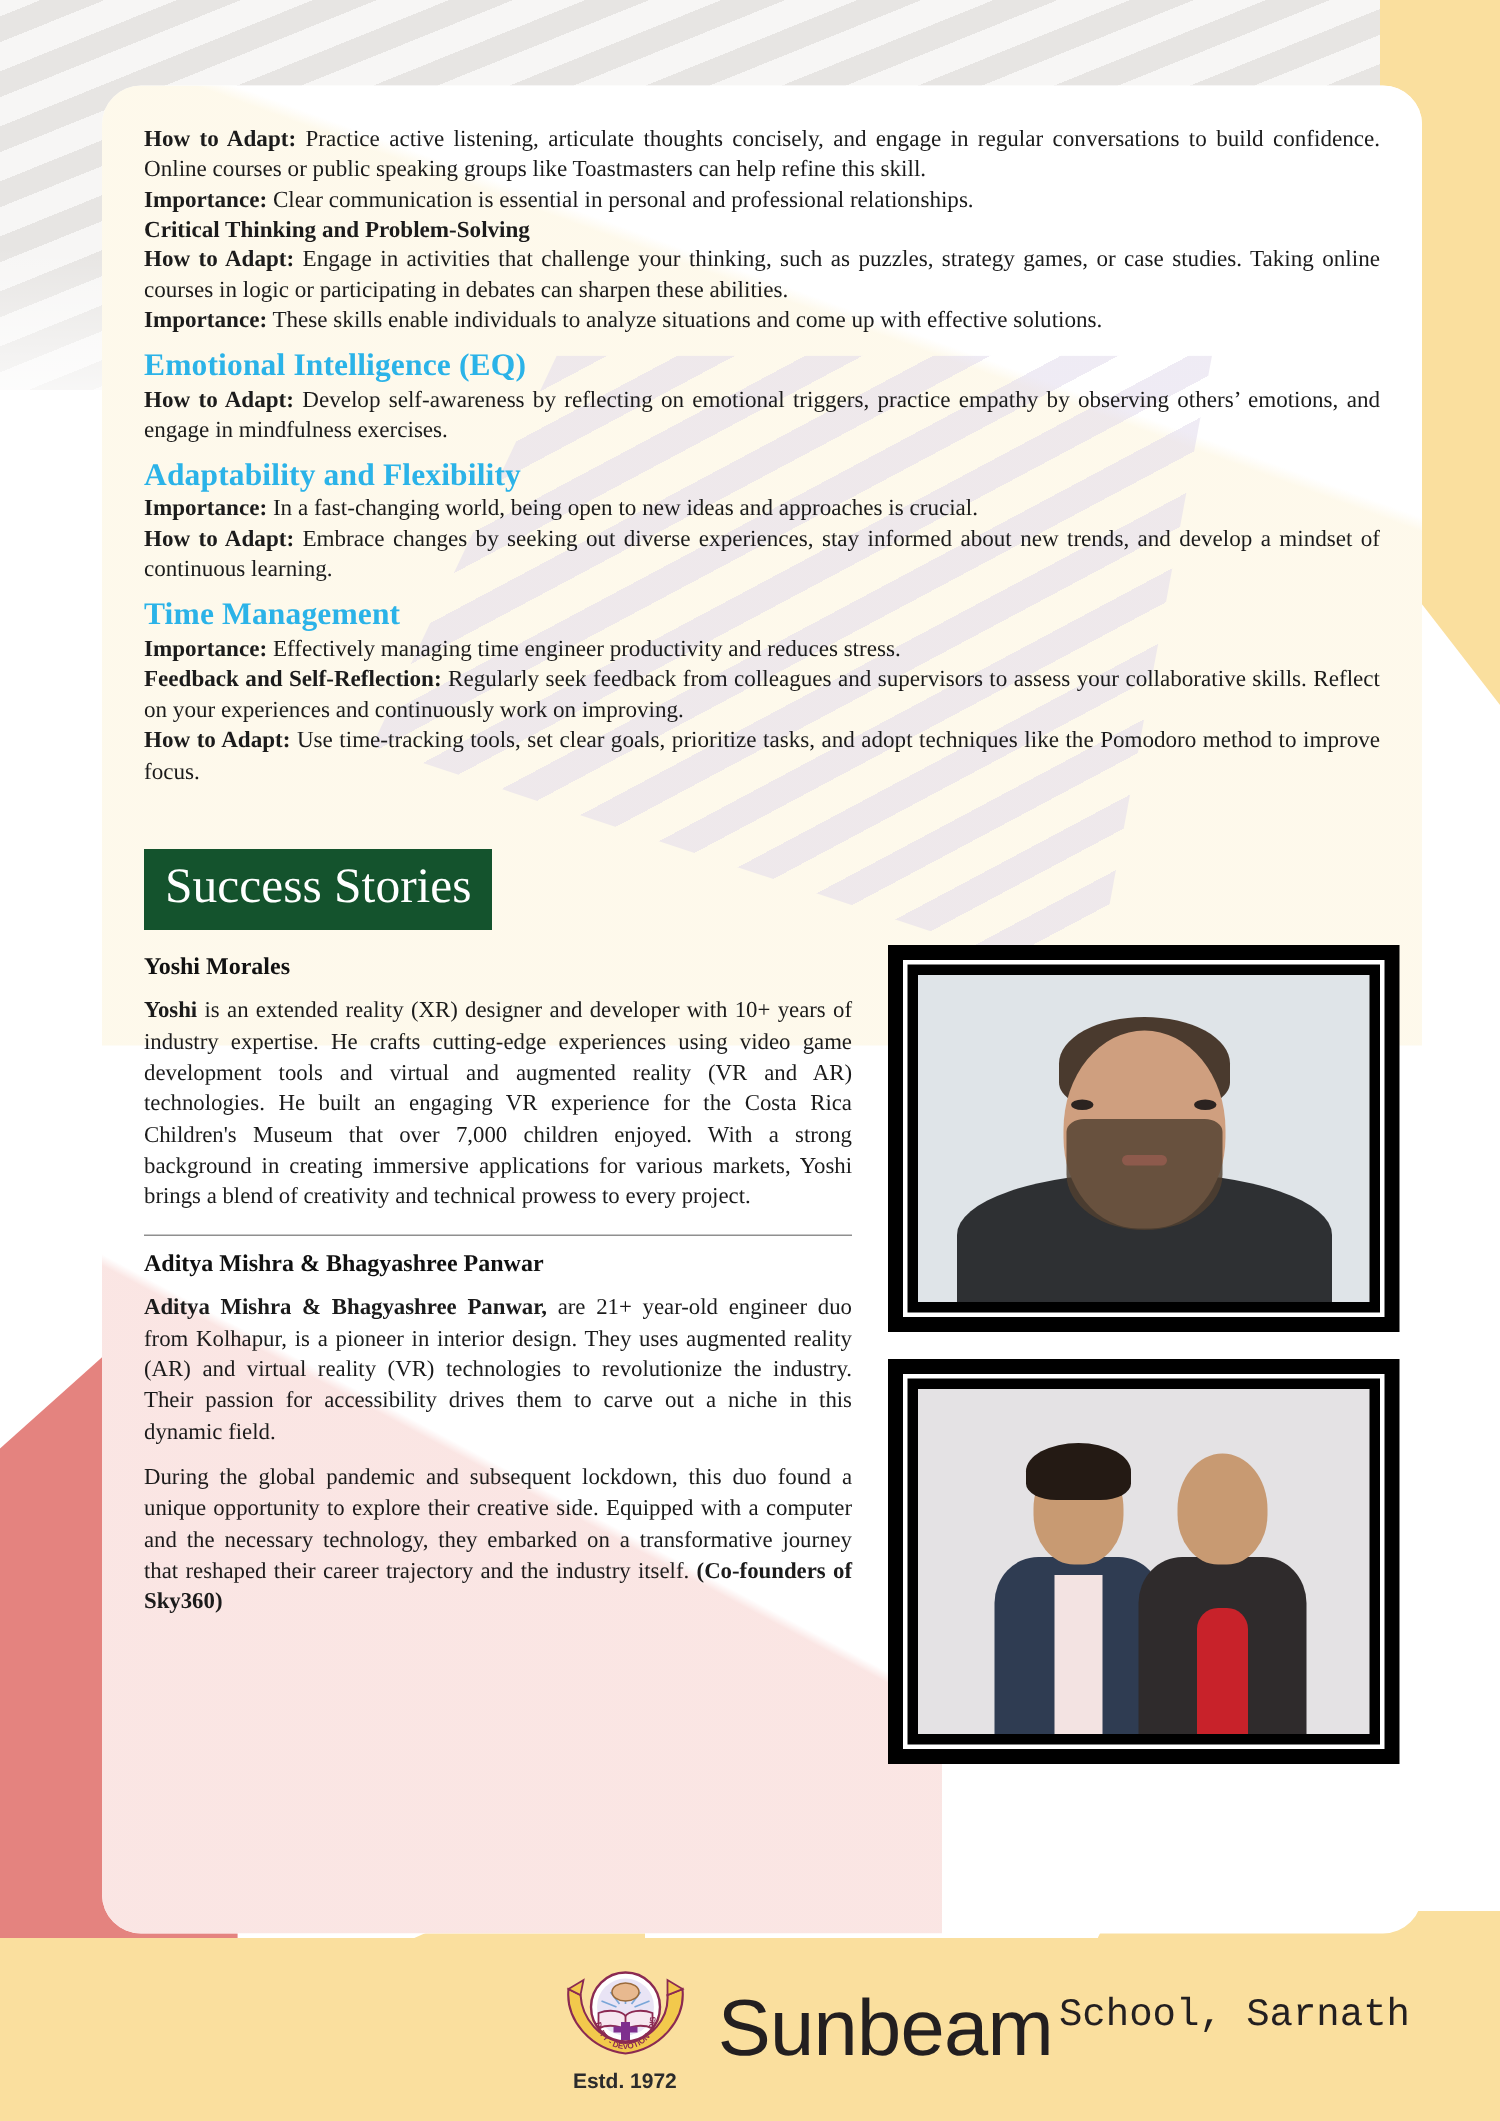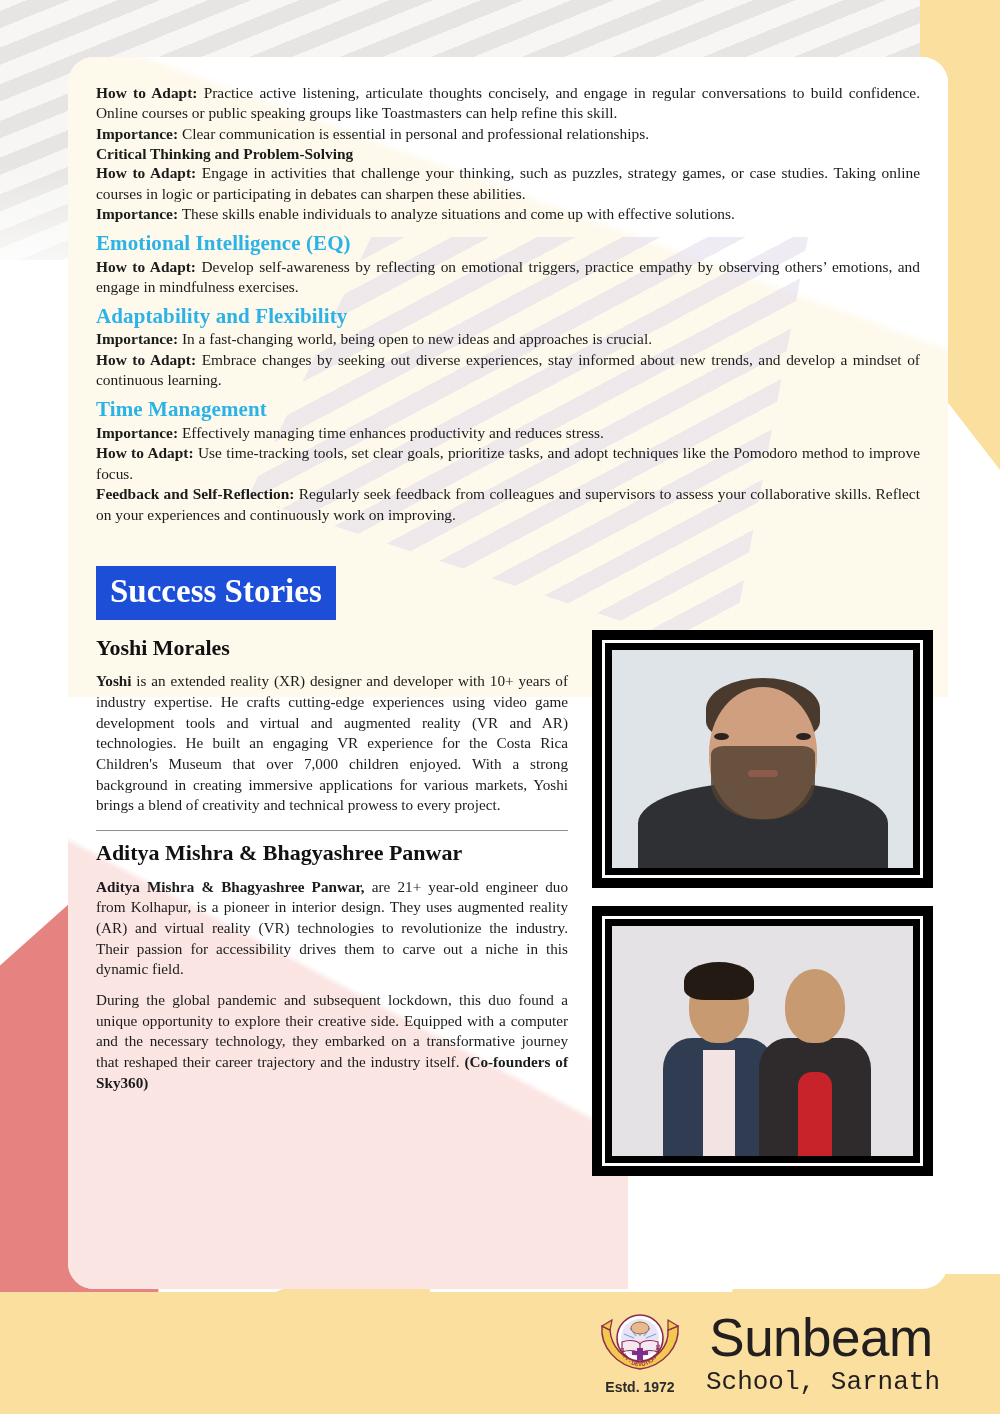--- a/index.html
+++ b/index.html
@@ -97,30 +97,30 @@
     text-align:justify;
     color:#1b1b1b;
   }
   p.body b { font-weight:bold; }
   .subhead { font-size:15.4px; font-weight:bold; margin:1px 0 0 0; color:#1b1b1b; }
   .para-gap { height:19px; }
 
   
   .ss-banner {
     display:inline-block;
-    background:#1d4ed8;
+    background:#14532d;
     color:#ffffff;
     font-size:33px;
-    font-weight:bold;
+    font-weight:normal;
     line-height:1;
     padding:9px 14px 12px 14px;
     margin:22px 0 6px 0;
   }
   h3.person {
-    font-size:22px;
+    font-size:16px;
     font-weight:bold;
     margin:9px 0 0 0;
     color:#111;
     line-height:1.2;
   }
   .two-col { display:flex; gap:24px; align-items:flex-start; }
   .col-left { width:472px; flex:0 0 472px; }
   .col-right { flex:1 1 auto; padding-top:4px; }
 
   p.story {
@@ -170,21 +170,21 @@
 
   
   #footer {
     position:absolute; left:0; right:0; bottom:0; height:122px;
     z-index:4;
     display:flex; align-items:center; justify-content:flex-end;
     padding-right:60px; gap:16px;
   }
   .logo-wrap { display:flex; flex-direction:column; align-items:center; }
   .logo-estd { font-size:14px; font-weight:bold; color:#2b2b2b; margin-top:1px; font-family:"Liberation Sans", sans-serif; }
-  .brand { display:flex; flex-direction:column; align-items:center; line-height:1; }
+  .brand { display:flex; flex-direction:row; align-items:flex-start; line-height:1; }
   .brand-name {
     font-family:"Liberation Sans", sans-serif;
     font-size:53px; color:#231f20; letter-spacing:-.5px; line-height:1.02;
   }
   .brand-sub {
     font-family:Liberation Mono, monospace;
     font-size:26px; color:#231f20; margin-top:4px; margin-left:4px;
   }
 </style>
 </head>
@@ -220,23 +220,23 @@
     <h2 class="sec">Emotional Intelligence (EQ)</h2>
     <p class="body"><b>How to Adapt:</b><span> Develop self-awareness by reflecting on emotional triggers, practice empathy by observing others’ emotions, and engage in mindfulness exercises.</span></p>
 
     
     <h2 class="sec">Adaptability and Flexibility</h2>
     <p class="body"><b>Importance:</b><span> In a fast-changing world, being open to new ideas and approaches is crucial.</span></p>
     <p class="body"><b>How to Adapt:</b><span> Embrace changes by seeking out diverse experiences, stay informed about new trends, and develop a mindset of continuous learning.</span></p>
 
     
     <h2 class="sec">Time Management</h2>
-    <p class="body"><b>Importance:</b><span> Effectively managing time enhances productivity and reduces stress.</span></p>
+    <p class="body"><b>Importance:</b><span> Effectively managing time engineer productivity and reduces stress.</span></p>
+    <p class="body"><b>Feedback and Self-Reflection:</b><span> Regularly seek feedback from colleagues and supervisors to assess your collaborative skills. Reflect on your experiences and continuously work on improving.</span></p>
     <p class="body"><b>How to Adapt:</b><span> Use time-tracking tools, set clear goals, prioritize tasks, and adopt techniques like the Pomodoro method to improve focus.</span></p>
-    <p class="body"><b>Feedback and Self-Reflection:</b><span> Regularly seek feedback from colleagues and supervisors to assess your collaborative skills. Reflect on your experiences and continuously work on improving.</span></p>
 
     <div class="para-gap"></div>
 
     
     <div class="ss-banner">Success Stories</div>
 
     <div class="two-col">
       <div class="col-left">
 
         <h3 class="person">Yoshi Morales</h3>

